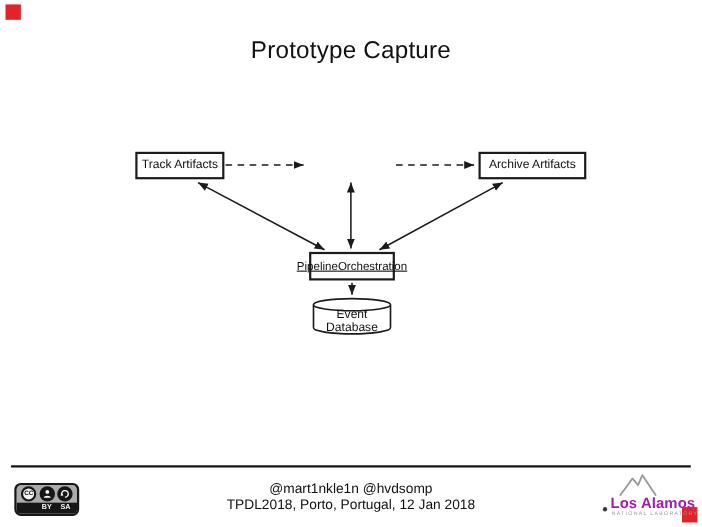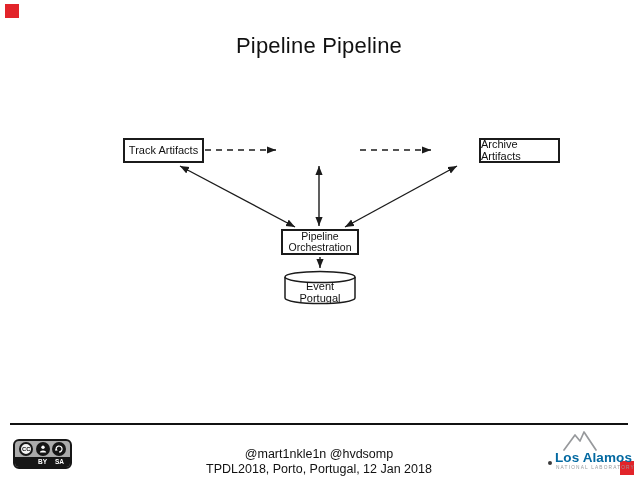--- a/index.html
+++ b/index.html
@@ -13,36 +13,36 @@
 
   .title{
     position:absolute;left:0;top:33px;width:100%;text-align:center;
     font-size:22px;font-weight:400;letter-spacing:0.2px;color:#111;
   }
 
   #diagram-svg{position:absolute;left:0;top:0;width:638px;height:479px;}
 
   .node{
     position:absolute;box-sizing:border-box;background:#fff;border:2px solid #1b1b1b;
-    display:flex;align-items:center;justify-content:center;text-align:left;
+    display:flex;align-items:center;justify-content:center;text-align:right;
     font-size:11px;color:#111;line-height:11.5px;
   }
   .node.track{left:123px;top:138px;width:81px;height:25px;}
   .node.capture{left:280px;top:138px;width:79px;height:25px;}
-  .node.archive{left:435px;top:138px;width:81px;height:25px;margin-left:44px;}
-  .node.pipeline{left:281px;top:229px;width:78px;height:26px;flex-direction:column;font-size:10.5px;line-height:11px;}
+  .node.archive{left:435px;top:138px;width:98px;height:25px;}
+  .node.pipeline{left:281px;top:229px;width:78px;height:26px;flex-direction:row;font-size:10.5px;line-height:11px;text-decoration:underline;}
   .cyl-label{
     position:absolute;left:285px;top:281px;width:70px;text-align:center;
     font-size:11px;line-height:11.5px;color:#111;
   }
 
   .footer-divider{position:absolute;left:10px;top:423px;width:618px;height:2px;background:#111;}
   .footer-text{
     position:absolute;left:0;top:437px;width:100%;text-align:center;
-    font-size:12.5px;line-height:15px;color:#111;margin-top:10px;
+    font-size:12.5px;line-height:15px;color:#111;
   }
 
   
   .cc-badge{
     position:absolute;left:13px;top:439px;width:59px;height:30px;box-sizing:border-box;
     background:#ababab;border:2px solid #161616;border-radius:6px;overflow:hidden;
     display:flex;flex-direction:column;
   }
   .cc-icons{flex:1;display:flex;align-items:center;justify-content:space-evenly;padding:0 2px;}
   .cc-circle{
@@ -54,37 +54,37 @@
   .cc-strip{
     height:9px;background:#161616;color:#fff;font-size:6.5px;font-weight:bold;
     display:flex;align-items:center;justify-content:flex-end;gap:8px;padding:0 6px 1px 0;
   }
 
   
   .lanl{position:absolute;left:546px;top:430px;width:90px;height:42px;}
   .lanl .mountain{position:absolute;left:10px;top:1px;}
   .lanl .namerow{
     position:absolute;left:0;top:20px;width:90px;display:flex;align-items:flex-end;
-    font-size:13.5px;font-weight:bold;color:#0369a1;letter-spacing:0.1px;white-space:nowrap;
+    font-size:13.5px;font-weight:bold;color:#a21caf;letter-spacing:0.1px;white-space:nowrap;
   }
   .lanl .dot{width:4px;height:4px;border-radius:50%;background:#3b3b3d;margin:3px 3px 0 2px;flex:0 0 auto;}
   .lanl .sub{
     position:absolute;left:10px;top:35px;font-size:4.8px;color:#97999c;
     letter-spacing:1.15px;white-space:nowrap;
   }
 </style>
 </head>
 <body>
 
 <div class="slide">
 
   <div class="corner-marker tl"></div>
   <div class="corner-marker br"></div>
 
-  <div class="title">Pipeline Pipeline</div>
+  <div class="title">Prototype Capture</div>
 
   <svg id="diagram-svg" viewBox="0 0 638 479" xmlns="http://www.w3.org/2000/svg">
     <defs>
       <marker id="arrowF" markerUnits="userSpaceOnUse" markerWidth="11" markerHeight="9" refX="9" refY="4" orient="auto-start-reverse">
         <path d="M0,0.4 L9,4 L0,7.6 Z" fill="#1b1b1b"></path>
       </marker>
     </defs>
 
     <g stroke="#1b1b1b" stroke-width="1.4" fill="none">
       <path d="M205,150 L276,150" stroke-dasharray="6,5" marker-end="url(#arrowF)"></path>
@@ -112,21 +112,21 @@
   </div>
   <div class="node archive">
     <span>Archive Artifacts</span>
   </div>
   <div class="node pipeline">
     <span>Pipeline</span>
     <span>Orchestration</span>
   </div>
   <div class="cyl-label">
     <div>Event</div>
-    <div>Portugal</div>
+    <div>Database</div>
   </div>
 
   <div class="footer-divider"></div>
   <div class="footer-text">
     <div>@mart1nkle1n @hvdsomp</div>
     <div>TPDL2018, Porto, Portugal, 12 Jan 2018</div>
   </div>
 
   <div class="cc-badge">
     <div class="cc-icons">

